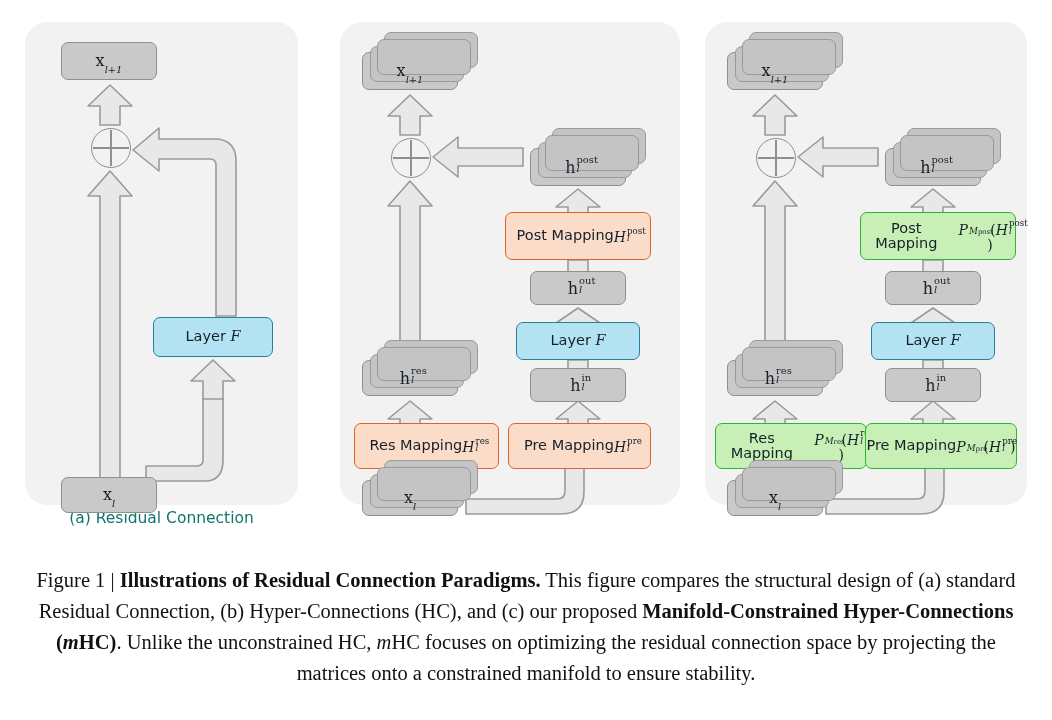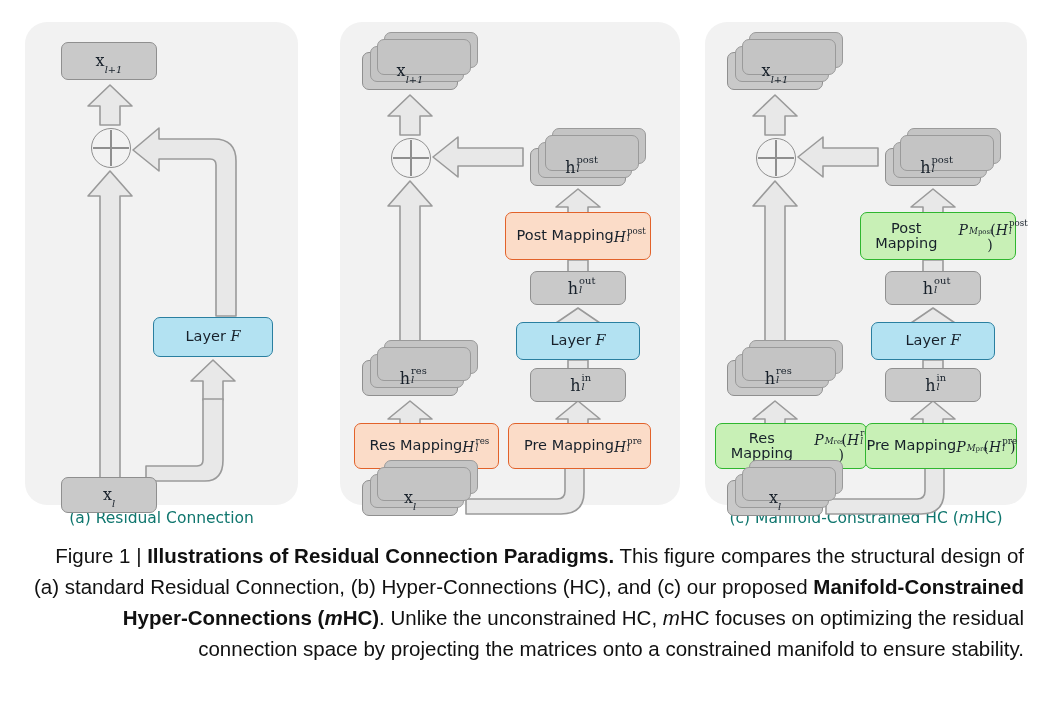--- a/index.html
+++ b/index.html
@@ -82,24 +82,24 @@
   .oplus{
     position:absolute;z-index:7;border-radius:50%;
     border:1.8px solid #8f8f8f;background:#f2f2f2;
   }
   .oplus i{position:absolute;background:#8f8f8f;}
   .oplus i.h{left:1px;right:1px;top:50%;height:1.8px;margin-top:-.9px;}
   .oplus i.v{top:1px;bottom:1px;left:50%;width:1.8px;margin-left:-.9px;}
 
   
   .fig-caption{
-    position:absolute;left:28px;top:540px;width:996px;
-    font-family:Liberation Sans, sans-serif;
+    position:absolute;left:28px;top:565px;width:996px;
+    font-family:Liberation Serif, serif;
     font-size:20.5px;line-height:31px;color:#111111;
-    text-align:right;
+    text-align:center;
   }
   .fig-caption b{font-weight:bold;}
   .fig-caption i{font-style:italic;}
 </style>
 </head>
 <body>
 
 <div class="figure-area">
 
   <div class="panel" id="panel-a">
@@ -383,21 +383,18 @@
       <span class="ln1">Pre Mapping</span>
       <span class="ln2">
         <span class="cal">P</span><span class="subsup"><i class="s" style="font-style:normal;"><span class="cal">M</span><span style="font-size:.8em;">pre</span></i></span>&nbsp;&nbsp;&nbsp;&nbsp;(<span class="cal">H</span><span class="subsup"><i class="s">l</i><i class="p">pre</i></span>&nbsp;&nbsp;)
       </span>
     </div>
 
     <svg class="conn" style="left:120px;top:445px;" width="120" height="48" viewBox="0 0 120 48">
       <path d="M100,1 L100,24 Q100,32 92,32 L1,32 L1,47 L96,47 Q119,47 119,25 L119,1 Z"></path>
     </svg>
   </div>
-  <div class="panel-caption" id="caption-c">
-    <span>(c) Manifold-Constrained HC (</span><span class="it">m</span><span>HC)</span>
-  </div>
 
 </div>
 
 <div class="fig-caption">
   <span>Figure 1 | </span><b>Illustrations of Residual Connection Paradigms.</b><span> This figure compares the structural design of (a) standard Residual Connection, (b) Hyper-Connections (HC), and (c) our proposed </span><b><span>Manifold-Constrained Hyper-Connections (</span><i>m</i><span>HC)</span></b><span>. Unlike the unconstrained HC, </span><i>m</i><span>HC focuses on optimizing the residual connection space by projecting the matrices onto a constrained manifold to ensure stability.</span>
 </div>
 
 </body></html>

